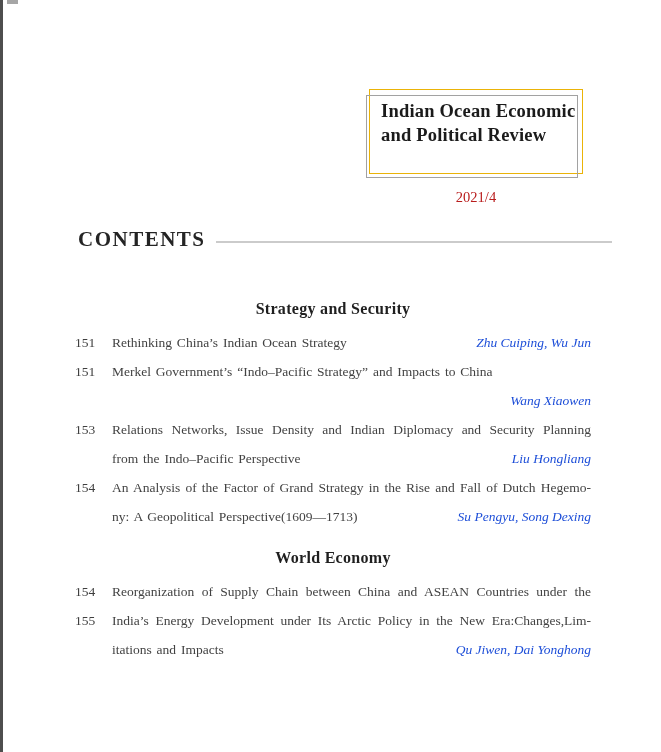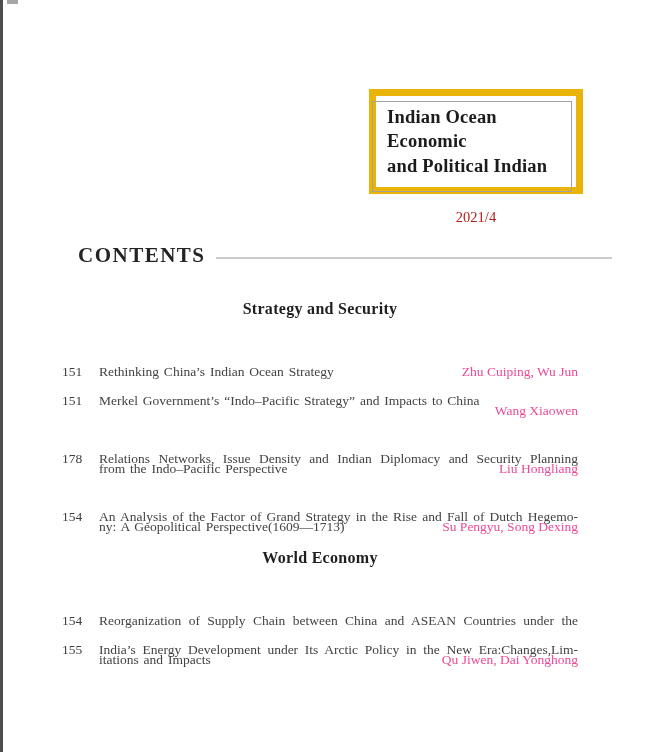--- a/index.html
+++ b/index.html
@@ -10,62 +10,62 @@
     position:relative;
     overflow:hidden;
   }
 
   
   .scan-edge-left { position:absolute; left:0; top:0; width:3px; height:752px; background:#4e4e4e; }
   .scan-notch { position:absolute; left:7px; top:0; width:11px; height:4px; background:#a6a6a6; }
 
   
   .masthead { position:absolute; top:89px; left:369px; width:214px; }
-  .title-box { position:relative; border:7px solid #eab308; padding:9px 4px 9px 11px; }
+  .title-box { position:relative; border:1px solid #eab308; padding:9px 4px 25px 11px; }
   .title-box::before {
     content:""; position:absolute; left:-4px; top:5px; right:4px; bottom:-5px;
     border:1px solid #a2a2a2; pointer-events:none;
   }
   .box-title {
     font-size:18.5px; font-weight:bold; color:#1b1b1b; line-height:1.32; letter-spacing:0.2px;
   }
   .issue { margin-top:15px; text-align:center; font-size:14.5px; color:#b91c1c; }
 
   
-  .contents-row { position:absolute; top:243px; left:78px; width:534px; display:flex; align-items:center; }
+  .contents-row { position:absolute; top:227px; left:78px; width:534px; display:flex; align-items:center; }
   .contents-label { font-size:21px; font-weight:bold; letter-spacing:1.5px; color:#242424; flex:none; }
   .contents-rule { flex:1; height:2px; background:#cbcbcb; margin-left:10px; margin-top:5px; }
 
   
-  .toc { position:absolute; top:294px; left:62px; width:516px; font-size:13.5px; color:#424242; }
+  .toc { position:absolute; top:294px; left:75px; width:516px; font-size:13.5px; color:#424242; }
   .sec-heading {
     text-align:center; font-weight:bold; font-size:16px; color:#1f1f1f;
     height:30px; line-height:30px; margin-bottom:4px; letter-spacing:0.3px;
   }
   .sec + .sec .sec-heading { margin-top:12px; }
   .line { display:flex; align-items:baseline; height:29px; line-height:29px; }
-  .num { width:37px; flex:none; color:#3f3f3f;margin-top:29px; }
+  .num { width:37px; flex:none; color:#3f3f3f; }
   .txt { white-space:nowrap; word-spacing:1.5px; }
   .txt.justify {
     flex:1; white-space:normal; word-spacing:normal;
     text-align:justify; text-align-last:justify;
   }
-  .author { margin-left:auto; white-space:nowrap; color:#ec4899; padding-left:12px; }
+  .author { margin-left:auto; font-style:italic; white-space:nowrap; color:#1d4ed8; padding-left:12px; }
 </style>
 </head>
 <body>
 
 <div class="scan-edge-left"></div>
 <div class="scan-notch"></div>
 
 <div class="masthead">
   <div class="title-box">
     <div class="box-title">
       <div>Indian Ocean Economic</div>
-      <div>and Political Indian</div>
+      <div>and Political Review</div>
     </div>
   </div>
   <div class="issue">2021/4</div>
 </div>
 
 <div class="contents-row">
   <span class="contents-label">CONTENTS</span>
   <span class="contents-rule"></span>
 </div>
 
@@ -89,21 +89,21 @@
       </div>
       <div class="line">
         <span class="num"></span>
         <span class="author">Wang Xiaowen</span>
       </div>
     </div>
 
 
     <div class="entry">
       <div class="line">
-        <span class="num">178</span>
+        <span class="num">153</span>
         <span class="txt justify">Relations Networks, Issue Density and Indian Diplomacy and Security Planning</span>
       </div>
       <div class="line">
         <span class="num"></span>
         <span class="txt">from the Indo–Pacific Perspective</span>
         <span class="author">Liu Hongliang</span>
       </div>
     </div>
 
     <div class="entry">

